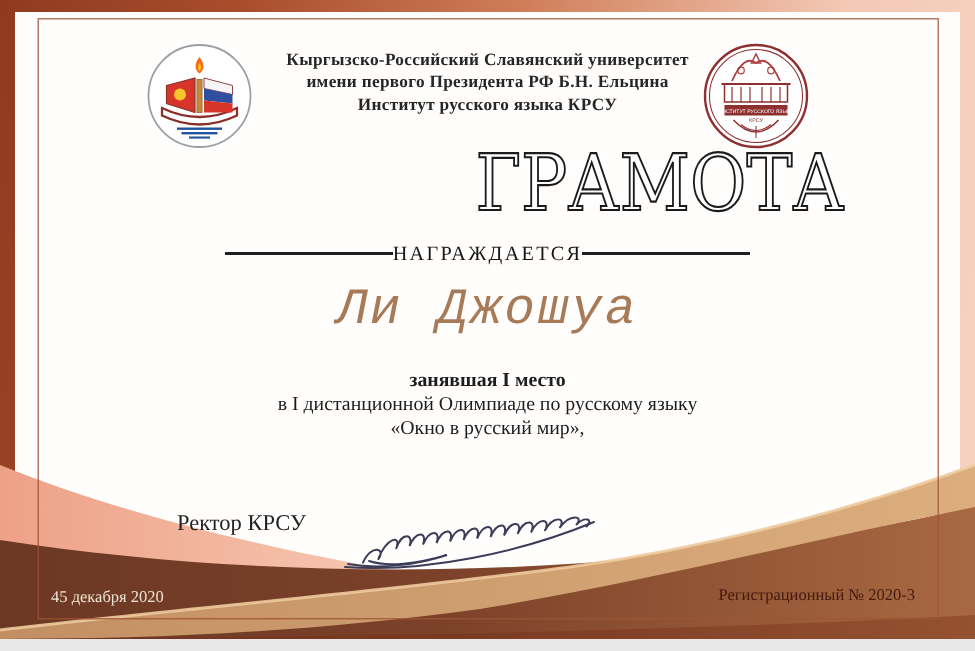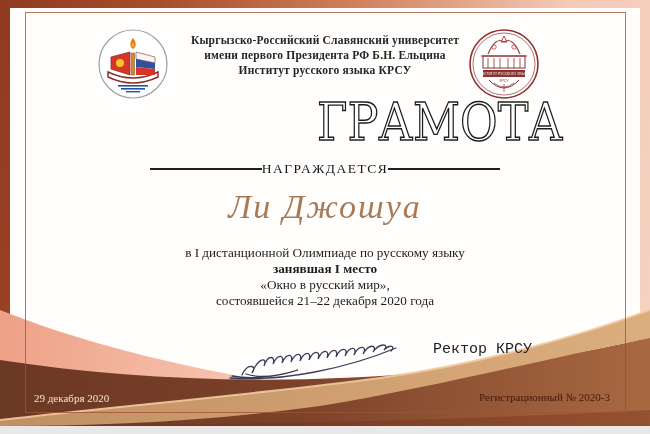--- a/index.html
+++ b/index.html
@@ -17,27 +17,27 @@
   .logo{position:absolute;top:28px;width:72px;height:72px;}
   .logo-left{left:97px;}
   .logo-right{left:468px;}
   .header-block{position:absolute;top:33px;left:90px;right:90px;text-align:center;
                 font-weight:bold;font-size:11.5px;line-height:15px;color:#262626;letter-spacing:.2px;}
   .title-wrap{position:absolute;top:92px;left:0;right:0;text-align:right;}
   .award-row{position:absolute;top:161px;left:0;right:0;display:flex;align-items:center;justify-content:center;}
   .award-line{width:112px;height:2px;background:#1f1f1f;}
   .award-label{margin:0 0;font-size:13.5px;letter-spacing:1.5px;color:#171717;}
   .name{position:absolute;top:188px;left:0;right:0;text-align:center;
-        font-family:Liberation Serif, serif;font-style:italic;
+        font-family:Liberation Mono, monospace;font-style:italic;
         font-size:34px;color:#a87b58;letter-spacing:2px;}
   .body-block{position:absolute;top:245px;left:60px;right:60px;text-align:center;
               font-size:13.2px;line-height:16px;color:#1d1d1d;}
   .body-line.first{font-weight:bold;}
   .sign-row{position:absolute;top:341px;left:0;right:0;display:flex;
-            justify-content:flex-end;padding:0 118px;font-size:15px;color:#222;font-family:Liberation Mono, monospace;}
+            justify-content:flex-start;padding:0 118px;font-size:15px;color:#222;}
   .signature-svg{position:absolute;left:228px;top:332px;width:175px;height:48px;}
   .foot-date{position:absolute;left:34px;top:392px;z-index:5;font-size:11px;color:#f2e4d3;}
   .foot-reg{position:absolute;right:40px;top:391px;z-index:5;font-size:11px;color:#44180c;}
 </style>
 </head>
 <body>
 
 <div class="cert">
 
   <div class="frame"></div>
@@ -134,35 +134,34 @@
 
     <div class="award-row">
       <div class="award-line"></div>
       <div class="award-label">НАГРАЖДАЕТСЯ</div>
       <div class="award-line"></div>
     </div>
 
     <div class="name">Ли Джошуа</div>
 
     <div class="body-block">
+      <div class="body-line first">занявшая I место</div>
       <div class="body-line">в I дистанционной Олимпиаде по русскому языку</div>
-      <div class="body-line first">занявшая I место</div>
       <div class="body-line">«Окно в русский мир»,</div>
-      <div class="body-line">состоявшейся 21–22 декабря 2020 года</div>
     </div>
 
     <div class="sign-row">
       <span>Ректор КРСУ</span>
     </div>
     <svg class="signature-svg" viewBox="0 0 175 48">
       <g fill="none" stroke="#3c3c58" stroke-width="1.3" stroke-linecap="round">
         <path d="M4,44 C26,48 52,44 70,38 C50,44 30,46 18,42"></path>
         <path d="M14,43 C20,30 30,34 24,41 C30,26 40,24 36,34 C40,22 48,24 45,32 C50,21 57,23 54,31 C59,20 66,22 63,30 C68,19 75,21 72,29 C77,18 84,20 81,28 C86,17 93,19 90,27 C95,16 102,18 99,26 C104,15 111,17 108,25 C113,14 121,16 117,24 C122,13 130,15 126,23 C131,12 140,14 135,22 C141,11 150,13 145,20 C152,10 162,12 156,18 C162,12 168,14 163,19"></path>
         <path d="M2,46 C55,50 120,36 168,16"></path>
       </g>
     </svg>
 
   </div>
 
-  <div class="foot-date">29 декабря 2020</div>
+  <div class="foot-date">45 декабря 2020</div>
   <div class="foot-reg">Регистрационный  № 2020-3</div>
 
 </div>
 
 </body></html>

